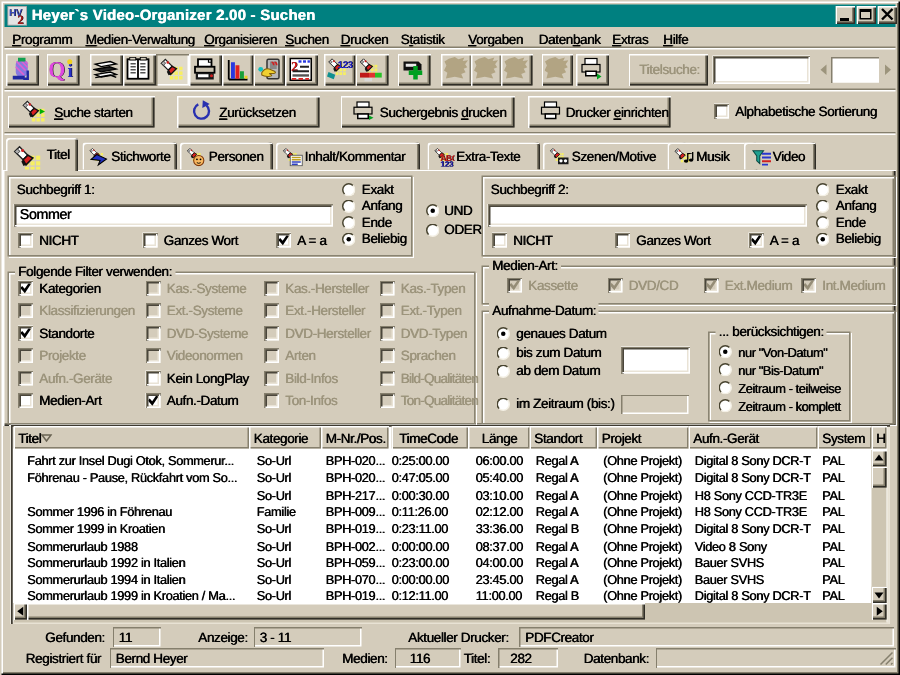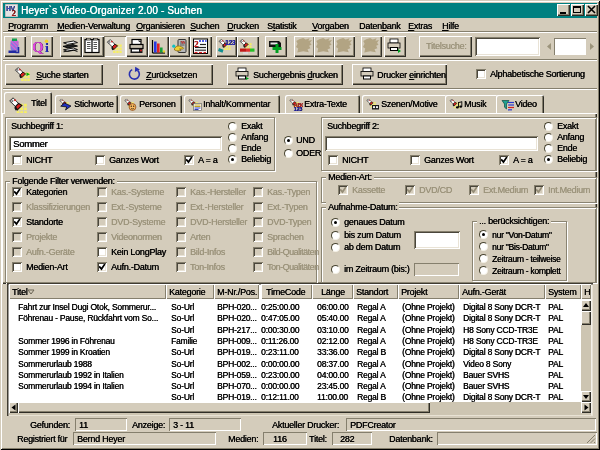--- a/index.html
+++ b/index.html
@@ -55,21 +55,21 @@
 <div class="ab" style="left:0;top:0;width:600px;height:450px;box-shadow:inset 1px 1px 0 #d4ccbb,inset -1px -1px 0 #000,inset 2px 2px 0 #fff,inset -2px -2px 0 #857f6d,inset 3px 3px 0 #d4ccbb,inset -3px -3px 0 #d4ccbb"></div>
 
 <div class="ab" style="left:3px;top:3px;width:594px;height:15px;background:#008080"></div>
 <div class="ab" style="left:5px;top:4px;width:13px;height:13px">
 <svg width="13" height="13">
       <rect x="0" y="0" width="13" height="13" fill="#e4e4e4" stroke="#9a9a9a"></rect>
       <text x="1" y="6.5" font-size="6.5" fill="#3a4ab8" font-family="Liberation Sans" font-weight="bold">HV</text>
       <text x="6.5" y="12" font-size="8.5" fill="#a81818" font-family="Liberation Serif" font-weight="bold">2</text>
     </svg>
 </div>
-<div class="lbl" style="left:21px;top:4.5px;color:#fff;font-weight:normal;font-size:10px;letter-spacing:0.15px">Heyer`s Video-Organizer 2.00 - Suchen</div>
+<div class="lbl" style="left:21px;top:4.5px;color:#fff;font-weight:bold;font-size:10px;letter-spacing:0.15px">Heyer`s Video-Organizer 2.00 - Suchen</div>
 <div class="ab raised" style="left:557px;top:4px;width:13px;height:12px">
     <div class="ab" style="left:3px;top:8px;width:6px;height:2px;background:#000"></div>
   </div>
 <div class="ab raised" style="left:571px;top:4px;width:13px;height:12px">
     <div class="ab" style="left:2px;top:2px;width:8px;height:7px;border:1px solid #000;border-top-width:2px;box-sizing:border-box"></div>
   </div>
 <div class="ab raised" style="left:585px;top:4px;width:13px;height:12px"><svg width="13" height="12">
       <path d="M3 2 L10 9 M10 2 L3 9" stroke="#000" stroke-width="1.6"></path>
     </svg></div>
 
@@ -602,20 +602,21 @@
     <span class="lbl" style="left:539px;top:69.80000000000001px">PAL</span>
     <span class="lbl" style="left:9px;top:81.10000000000001px">Sommerurlaub 1994 in Italien</span>
     <span class="lbl" style="left:162px;top:81.10000000000001px">So-Url</span>
     <span class="lbl" style="left:208px;top:81.10000000000001px">BPH-070...</span>
     <span class="lbl" style="left:252px;top:81.10000000000001px">0:00:00.00</span>
     <span class="lbl" style="left:308px;top:81.10000000000001px">23:45.00</span>
     <span class="lbl" style="left:348px;top:81.10000000000001px">Regal A</span>
     <span class="lbl" style="left:393px;top:81.10000000000001px">(Ohne Projekt)</span>
     <span class="lbl" style="left:454px;top:81.10000000000001px">Bauer SVHS</span>
     <span class="lbl" style="left:539px;top:81.10000000000001px">PAL</span>
+    <span class="lbl" style="left:9px;top:92.4px">Sommerurlaub 1999 in Kroatien / Ma...</span>
     <span class="lbl" style="left:162px;top:92.4px">So-Url</span>
     <span class="lbl" style="left:208px;top:92.4px">BPH-019...</span>
     <span class="lbl" style="left:252px;top:92.4px">0:12:11.00</span>
     <span class="lbl" style="left:308px;top:92.4px">11:00.00</span>
     <span class="lbl" style="left:348px;top:92.4px">Regal B</span>
     <span class="lbl" style="left:393px;top:92.4px">(Ohne Projekt)</span>
     <span class="lbl" style="left:454px;top:92.4px">Digital 8 Sony DCR-T</span>
     <span class="lbl" style="left:539px;top:92.4px">PAL</span>
   </div>
 
@@ -631,21 +632,21 @@
 <div class="ab" style="left:9px;top:402px;width:582px;height:12.5px;background:#cdc5b2"></div>
 <div class="ab raised" style="left:9px;top:402px;width:9px;height:11px"><svg width="9" height="11">
       <path d="M2.5 5.5 L6.5 2.5 L6.5 8.5 z" fill="#000"></path>
     </svg></div>
 <div class="ab raised" style="left:18px;top:402px;width:412px;height:11px"></div>
 <div class="ab raised" style="left:581px;top:402px;width:10px;height:11px"><svg width="10" height="11">
       <path d="M3.5 2.5 L7.5 5.5 L3.5 8.5 z" fill="#000"></path>
     </svg></div>
 
 <div class="lbl" style="left:30px;top:420px">Gefunden:</div>
-<div class="ab sunk2" style="left:75px;top:418px;width:52px;height:13px;background:#d4ccbb">
+<div class="ab sunk2" style="left:75px;top:418px;width:32px;height:13px;background:#d4ccbb">
     <span class="lbl" style="left:4px;top:1.5px">11</span>
   </div>
 <div class="lbl" style="left:132px;top:420px">Anzeige:</div>
 <div class="ab sunk2" style="left:169px;top:418px;width:72px;height:13px;background:#d4ccbb">
     <span class="lbl" style="left:4px;top:1.5px">3 - 11</span>
   </div>
 <div class="lbl" style="left:272px;top:420px">Aktueller Drucker:</div>
 <div class="ab sunk2" style="left:346px;top:418px;width:250px;height:13px;background:#d4ccbb">
     <span class="lbl" style="left:4px;top:1.5px">PDFCreator</span>
   </div>

